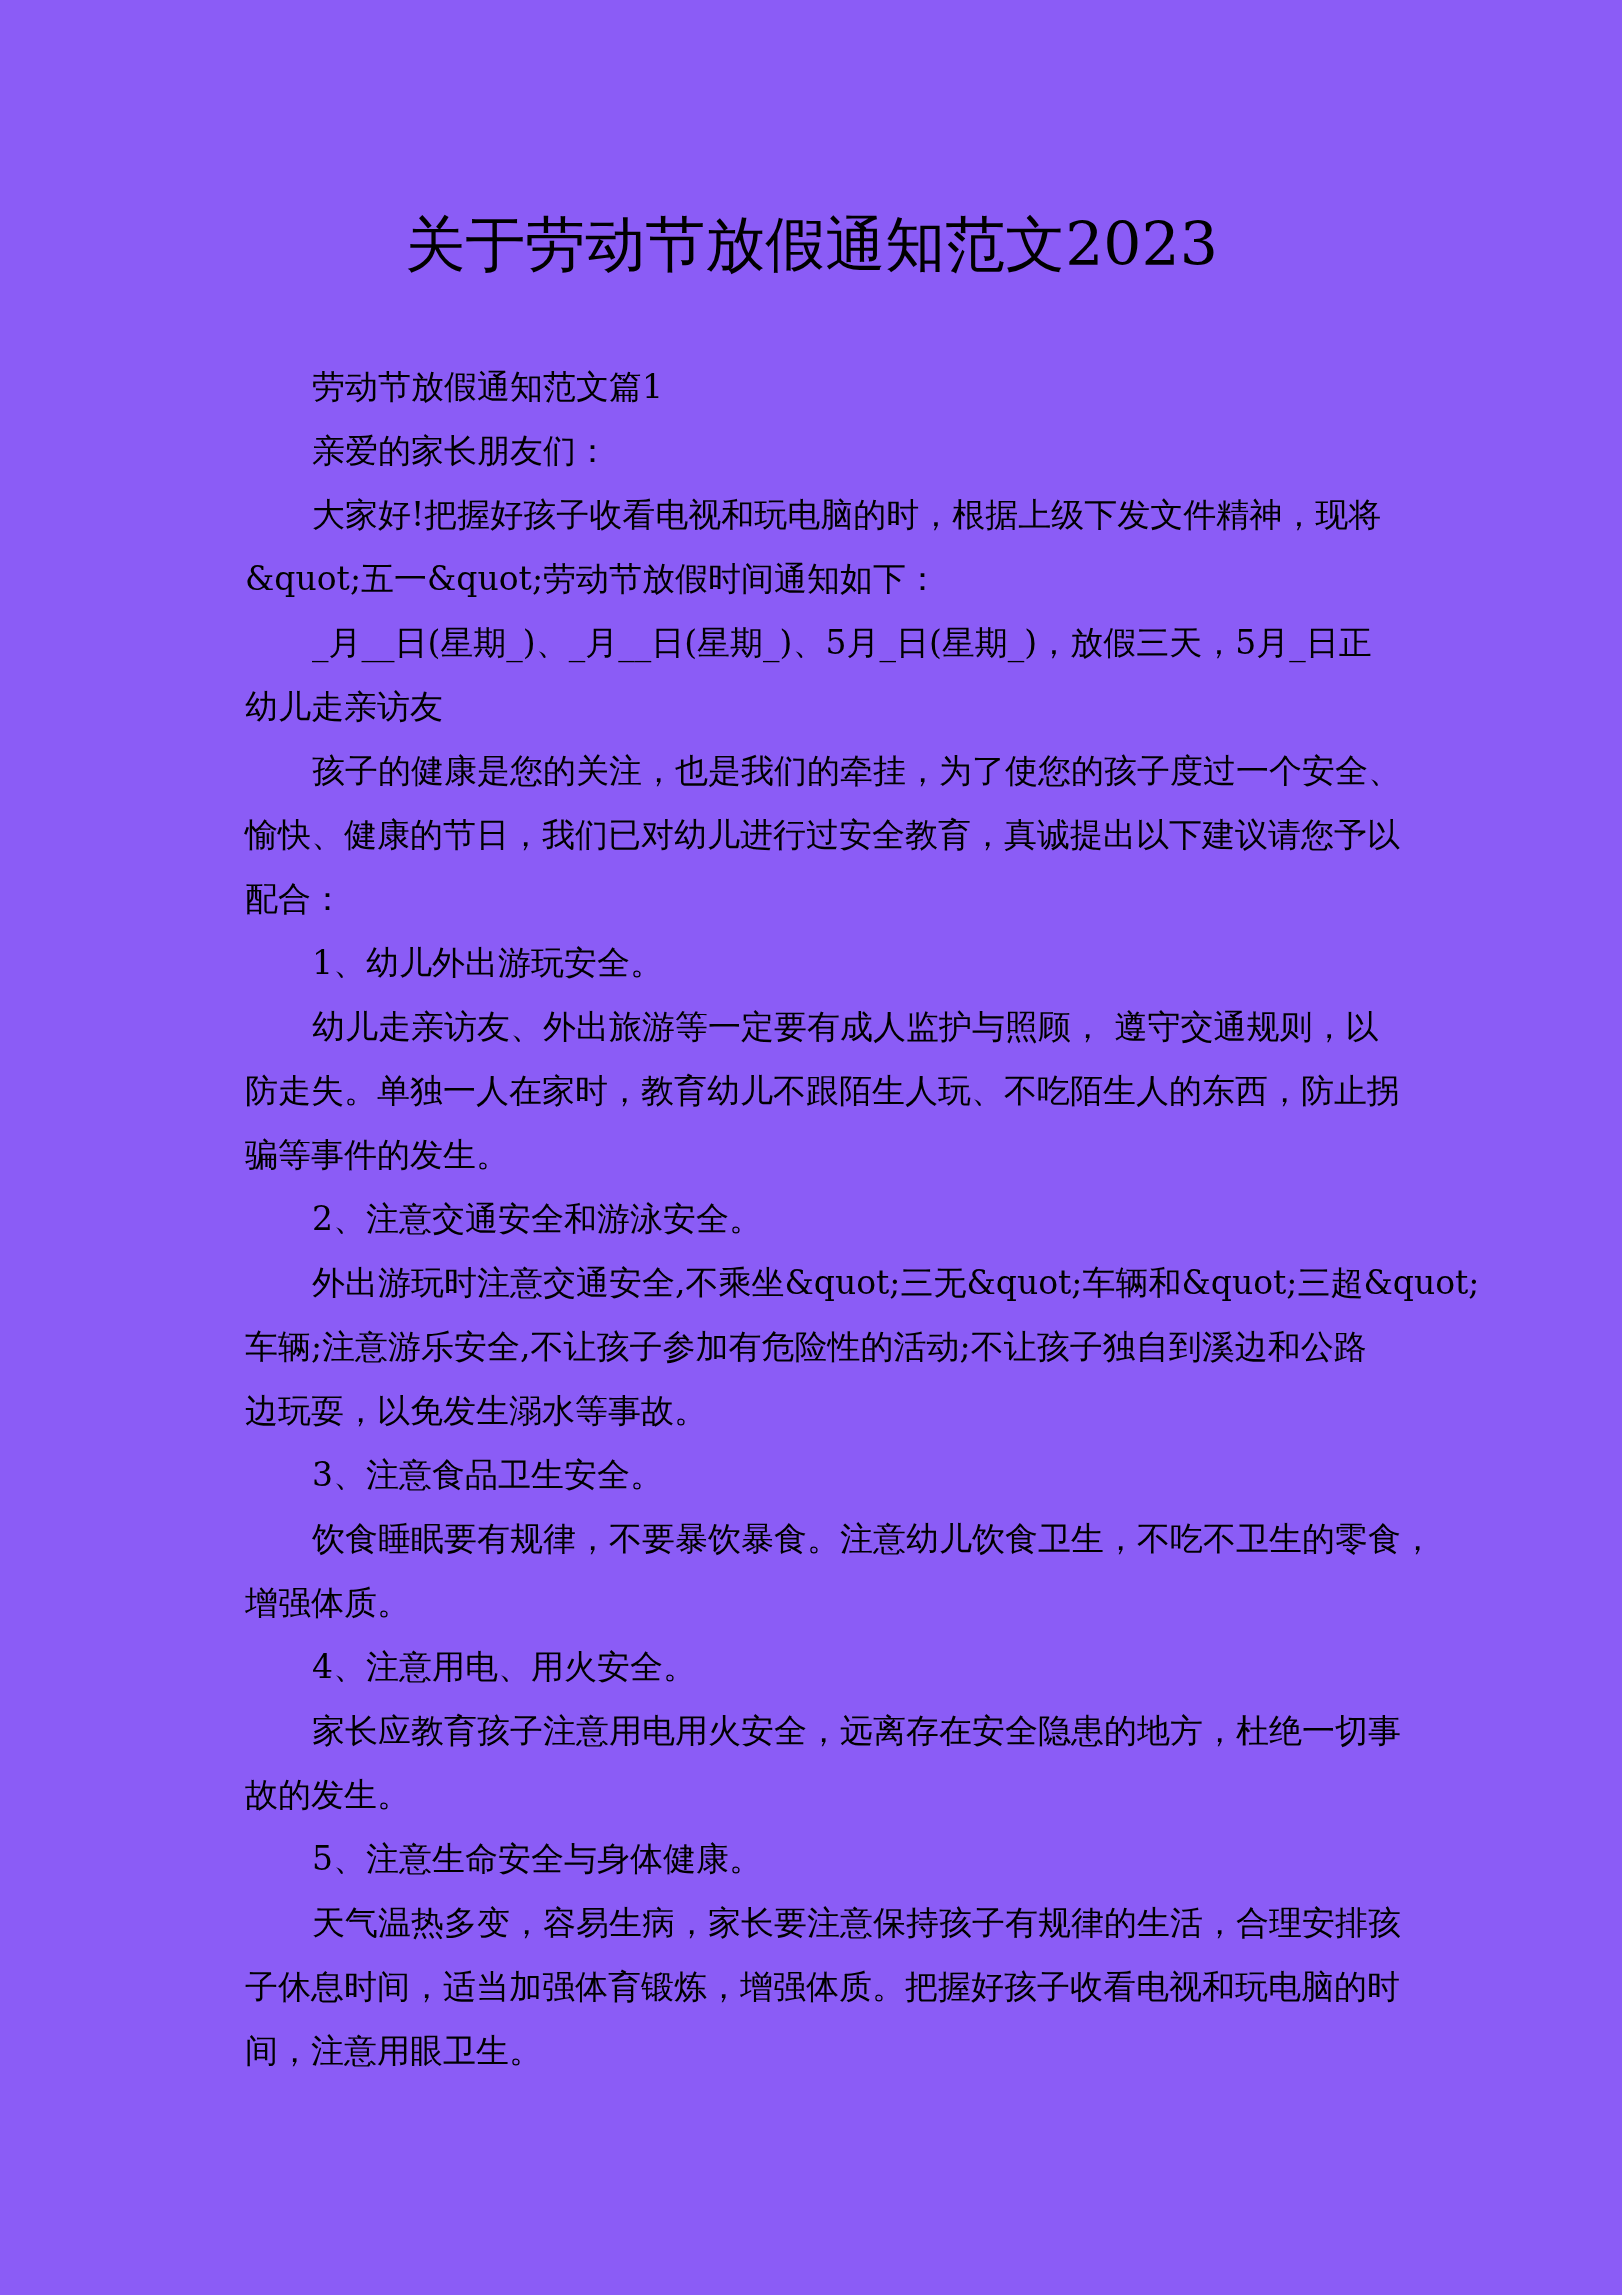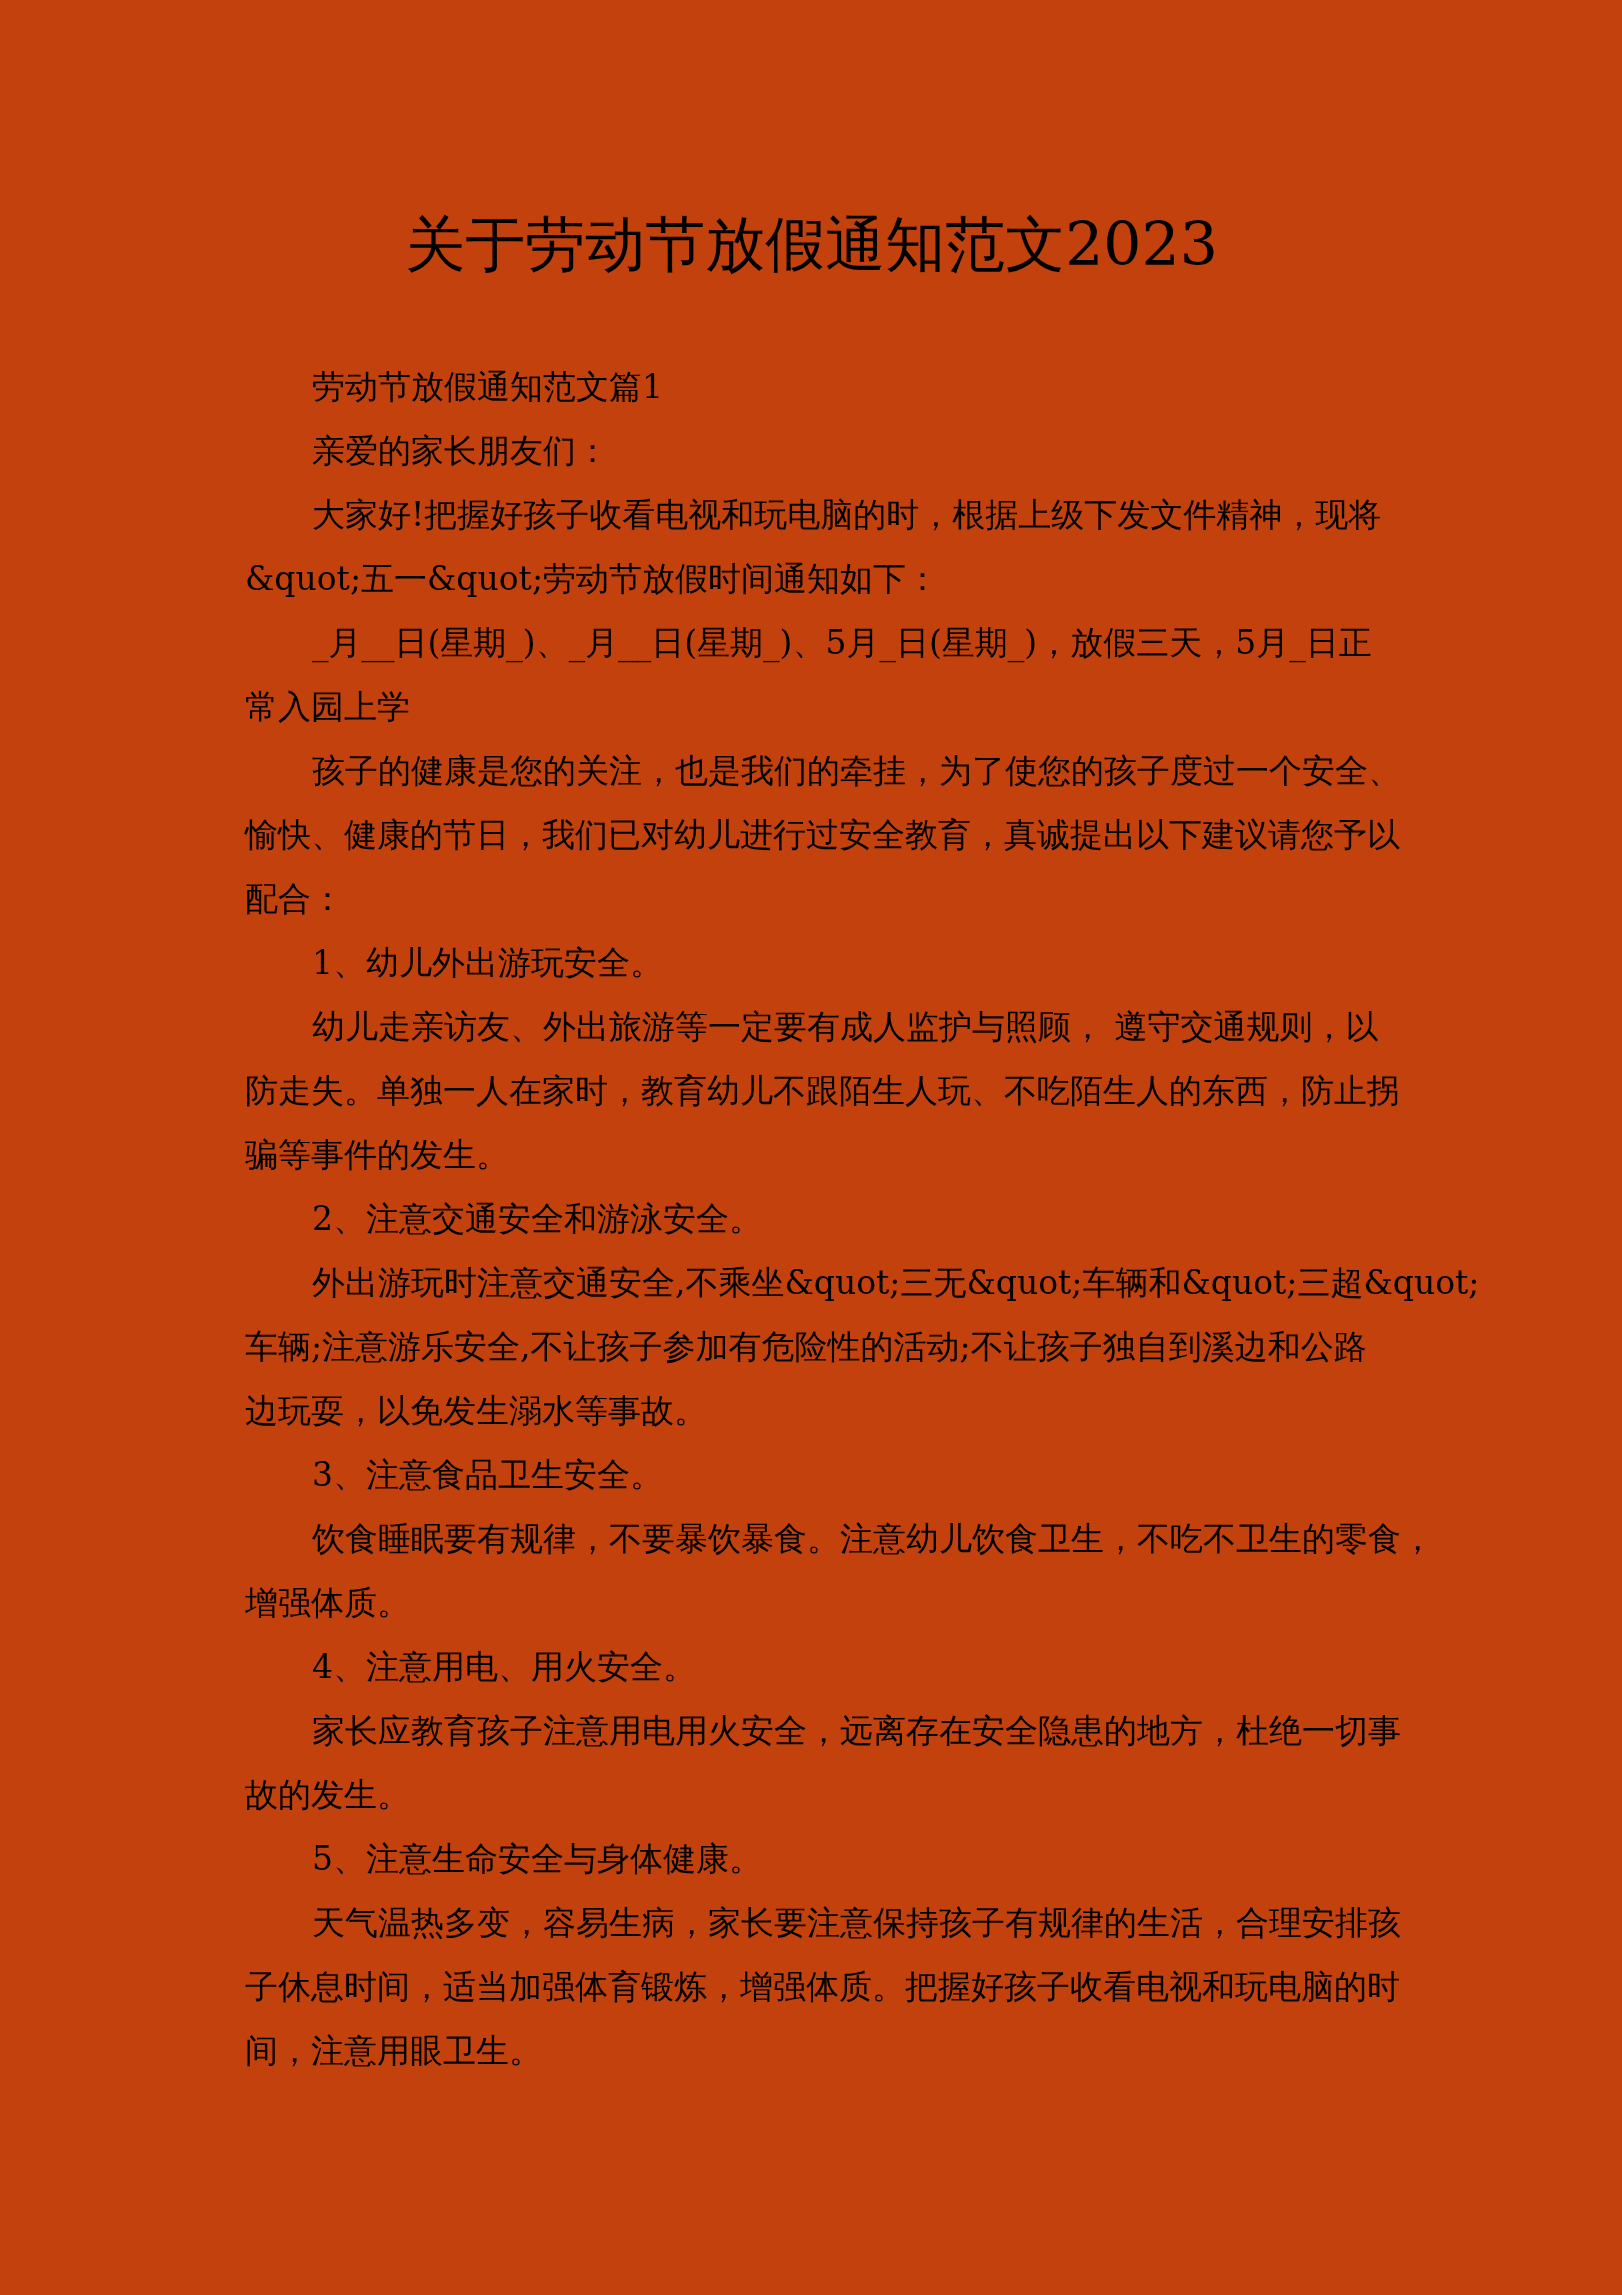--- a/index.html
+++ b/index.html
@@ -1,18 +1,18 @@
 <!DOCTYPE html>
 <html style="font-size:10.5px"><head>
 <meta charset="utf-8">
 <style>
   html, body { margin: 0; padding: 0; background: #ffffff; }
   body { width: 1623px; height: 2295px; position: relative; overflow: hidden;
          font-family: "DejaVu Serif", "Liberation Serif", serif; color: #000; }
-  .page { position: absolute; left: 0; top: 0; width: 1623px; height: 2295px; background: #c2410c; }
+  .page { position: absolute; left: 0; top: 0; width: 1623px; height: 2295px; background: #8b5cf6; }
   .title { position: absolute; left: 0; width: 1623px; top: 208px; text-align: center;
            font-size: 60px; line-height: 72px; letter-spacing: 0px; white-space: nowrap; }
   .body { position: absolute; left: 245px; top: 355px; width: 1152px; }
   .line { font-size: 33px; height: 64px; line-height: 64px; white-space: nowrap; overflow: visible; }
   .indent { padding-left: 67px; }
 </style>
 </head>
 <body>
 
 <div class="page">
@@ -23,21 +23,21 @@
       </div>
       <div>
         <div class="line indent">亲爱的家长朋友们：</div>
       </div>
       <div>
         <div class="line indent">大家好!把握好孩子收看电视和玩电脑的时，根据上级下发文件精神，现将</div>
         <div class="line">&amp;quot;五一&amp;quot;劳动节放假时间通知如下：</div>
       </div>
       <div>
         <div class="line indent">_月__日(星期_)、_月__日(星期_)、5月_日(星期_)，放假三天，5月_日正</div>
-        <div class="line">常入园上学</div>
+        <div class="line">幼儿走亲访友</div>
       </div>
       <div>
         <div class="line indent">孩子的健康是您的关注，也是我们的牵挂，为了使您的孩子度过一个安全、</div>
         <div class="line">愉快、健康的节日，我们已对幼儿进行过安全教育，真诚提出以下建议请您予以</div>
         <div class="line">配合：</div>
       </div>
       <div>
         <div class="line indent">1、幼儿外出游玩安全。</div>
       </div>
       <div>

